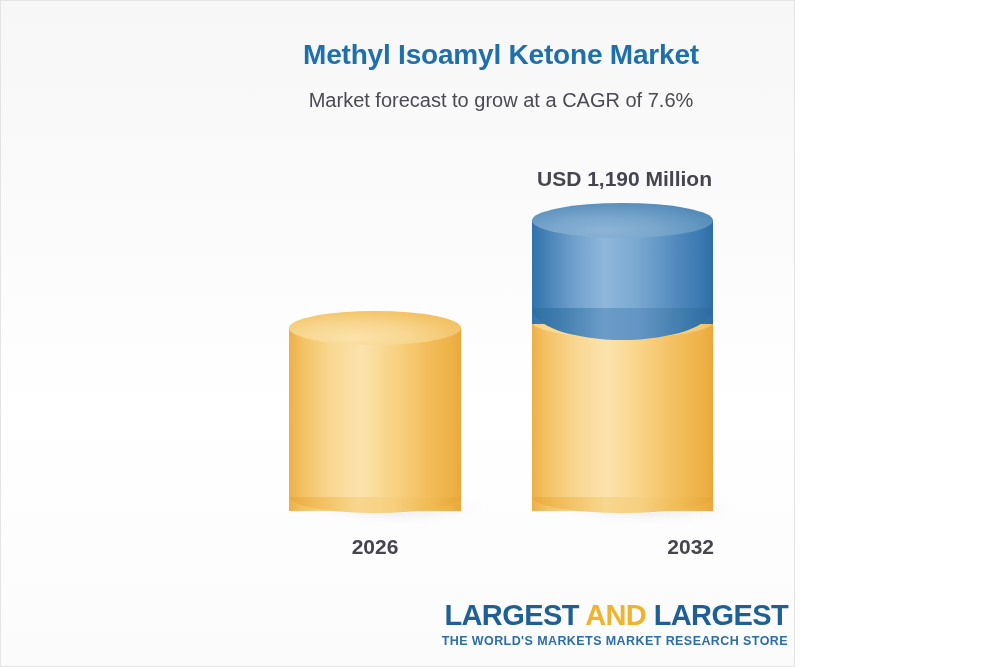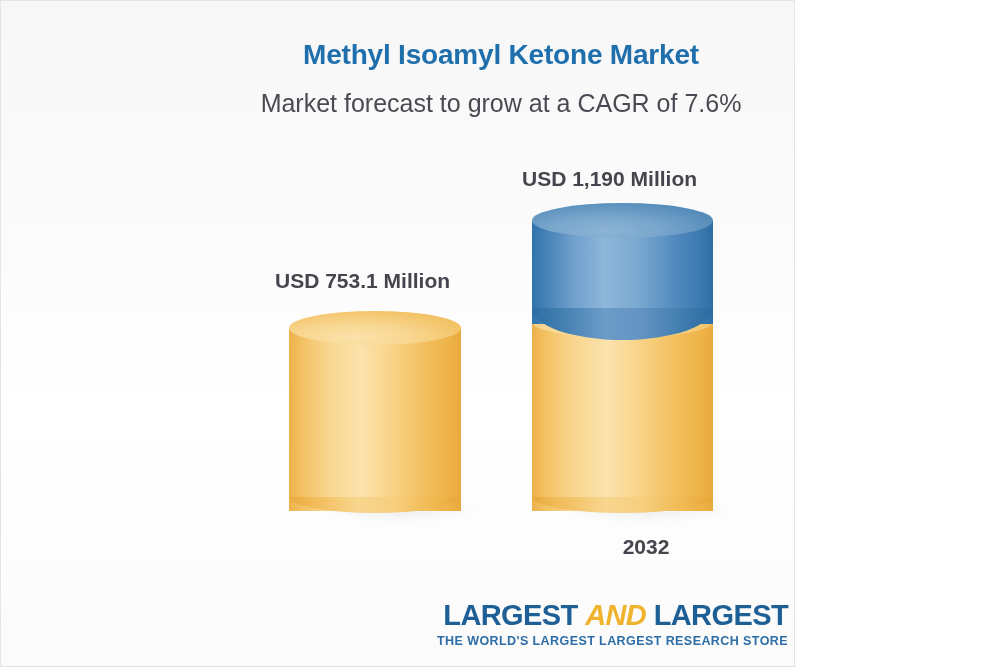--- a/index.html
+++ b/index.html
@@ -34,48 +34,48 @@
     font-weight: bold;
     color: #1f6fad;
     letter-spacing: -0.2px;
   }
   #chart-subtitle {
     position: absolute;
     top: 88px;
     left: 0;
     width: 1000px;
     text-align: center;
-    font-size: 25px;
+    font-size: 20px;
     font-weight: normal;
     color: #4a4a52;
   }
 
   
   .value-label {
     position: absolute;
-    text-align: left;
+    text-align: center;
     font-size: 21px;
     font-weight: bold;
     color: #45454d;
     white-space: nowrap;
   }
   #value-label-0 { top: 268px; left: 274px; width: 200px; }
   #value-label-1 { top: 166px; left: 521px; width: 205px; }
 
   
   .category-label {
     position: absolute;
     text-align: center;
     font-size: 21px;
     font-weight: bold;
     color: #45454d;
     white-space: nowrap;
   }
   #category-label-0 { top: 534px; left: 284px; width: 180px; }
-  #category-label-1 { top: 534px; left: 553px; width: 184px; }
+  #category-label-1 { top: 534px; left: 529px; width: 184px; text-align: right; }
 
   
   .cylinder {
     position: absolute;
   }
   .cyl-shadow {
     position: absolute;
     bottom: -9px;
     left: 16%;
     width: 96%;
@@ -174,21 +174,21 @@
     text-align: right;
   }
   #brand-wordmark {
     font-size: 29px;
     font-weight: bold;
     letter-spacing: -0.6px;
     line-height: 1.0;
     white-space: nowrap;
   }
   .brand-seg-blue { color: #1e5f96; }
-  .brand-seg-gold { color: #f0b32e; font-style: italic; }
+  .brand-seg-gold { color: #f0b32e; }
   #brand-tagline {
     margin-top: 4px;
     font-size: 12.5px;
     font-weight: bold;
     color: #2d6da8;
     letter-spacing: 0.42px;
     white-space: nowrap;
   }
 </style>
 </head>
@@ -215,24 +215,24 @@
     <div class="seg-body yellow-side" style="top:118px; height:190px;"></div>
     <div class="seg-cap yellow-bottom-curve" style="bottom:-2px; height:16px; border-radius:0 0 50% 50%/0 0 100% 100%;"></div>
 
     <div class="seg-cap yellow-top" style="top:103px; height:32px;"></div>
 
     <div class="seg-body blue-side" style="top:17px; height:104px;"></div>
     <div class="seg-cap blue-bottom-curve" style="top:105px; height:32px; border-radius:0 0 50% 50%/0 0 100% 100%;"></div>
     <div class="seg-cap blue-top" style="top:0px; height:35px;"></div>
   </div>
 
-  <div class="value-label" id="value-label-0">USD 753.1 Million</div>
   <div class="value-label" id="value-label-1">USD 1,190 Million</div>
 
+  <div class="category-label" id="category-label-0">2026</div>
   <div class="category-label" id="category-label-1">2032</div>
 
 
   <div id="brand-logo">
     <div id="brand-wordmark"><span class="brand-seg-blue">LARGEST </span><span class="brand-seg-gold">AND </span><span class="brand-seg-blue">LARGEST</span></div>
-    <div id="brand-tagline">THE WORLD'S LARGEST LARGEST RESEARCH STORE</div>
+    <div id="brand-tagline">THE WORLD'S MARKETS MARKET RESEARCH STORE</div>
   </div>
 
 </div>
 
 </body></html>

